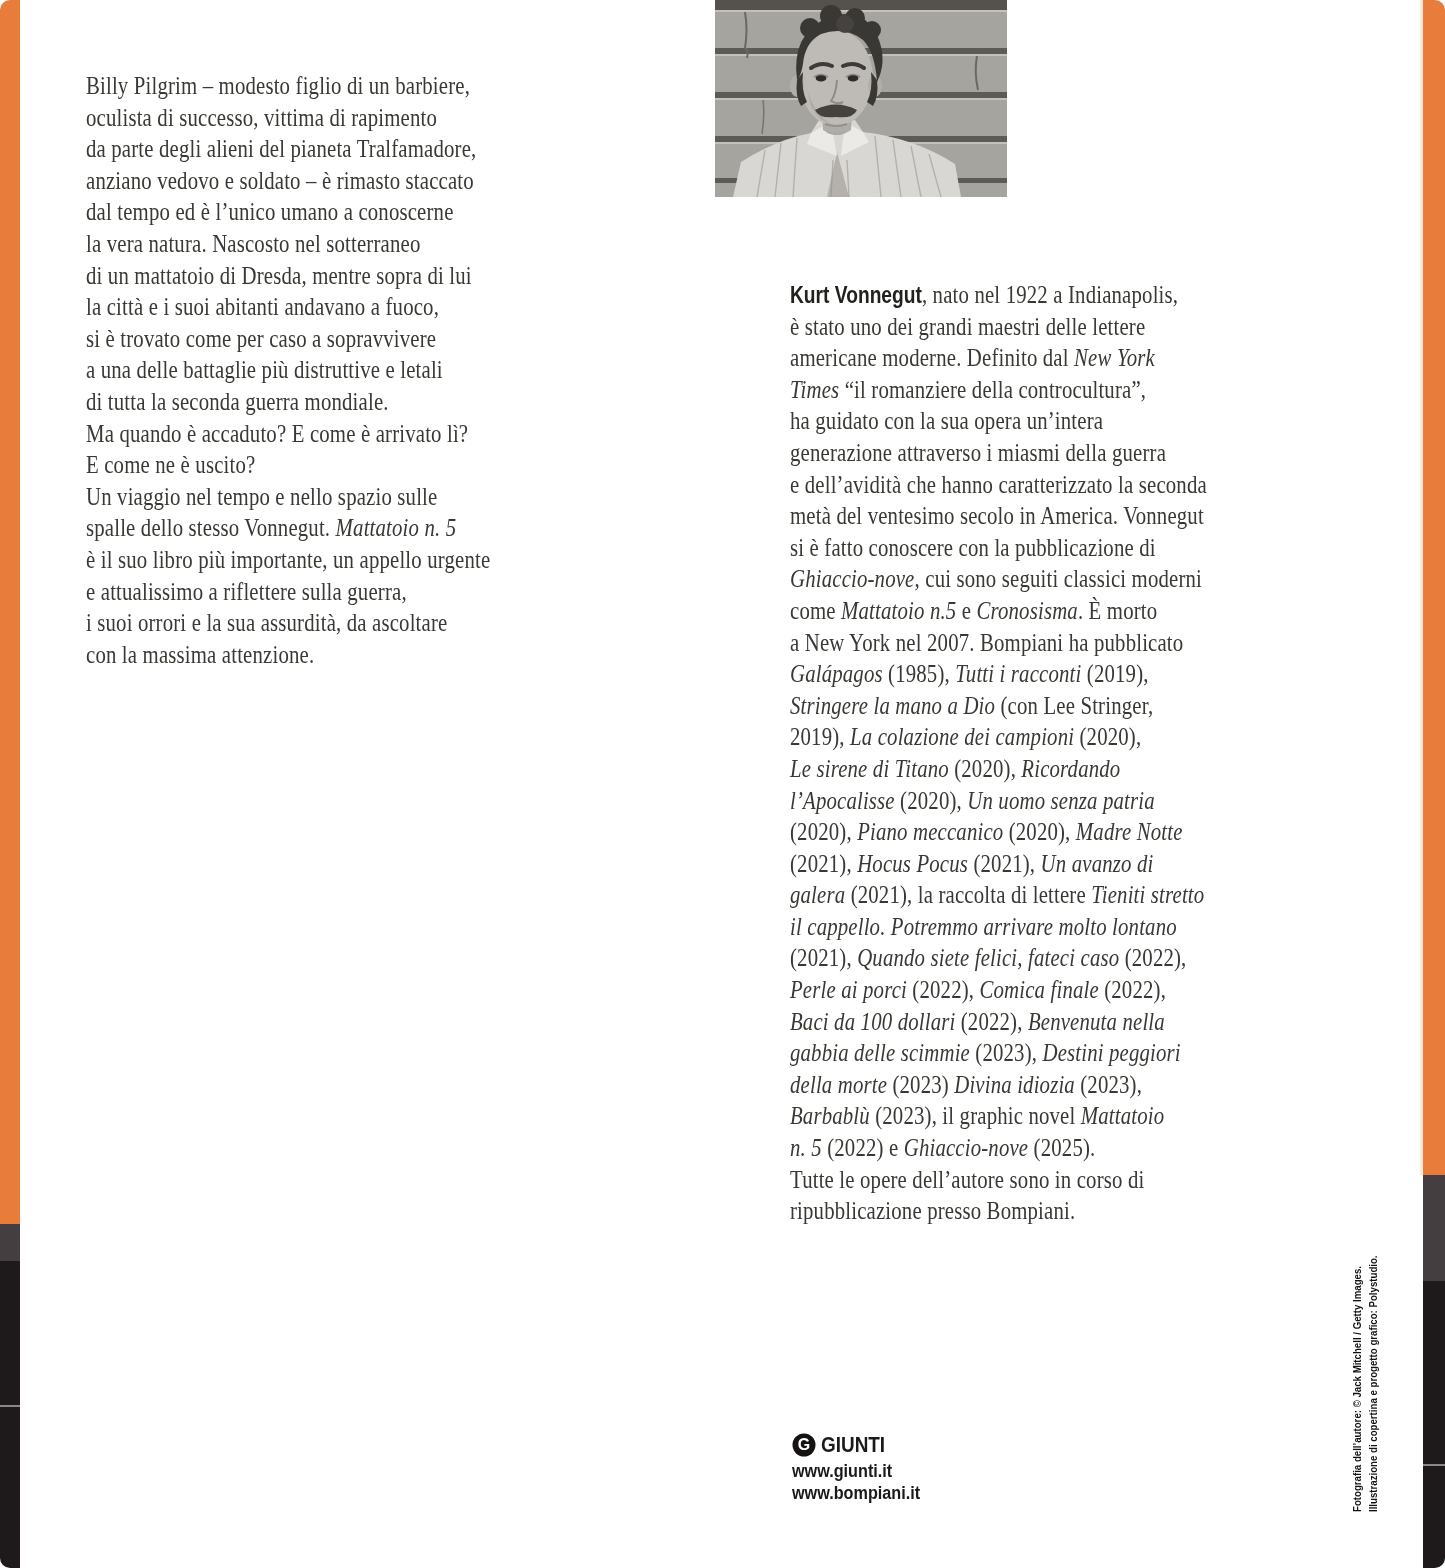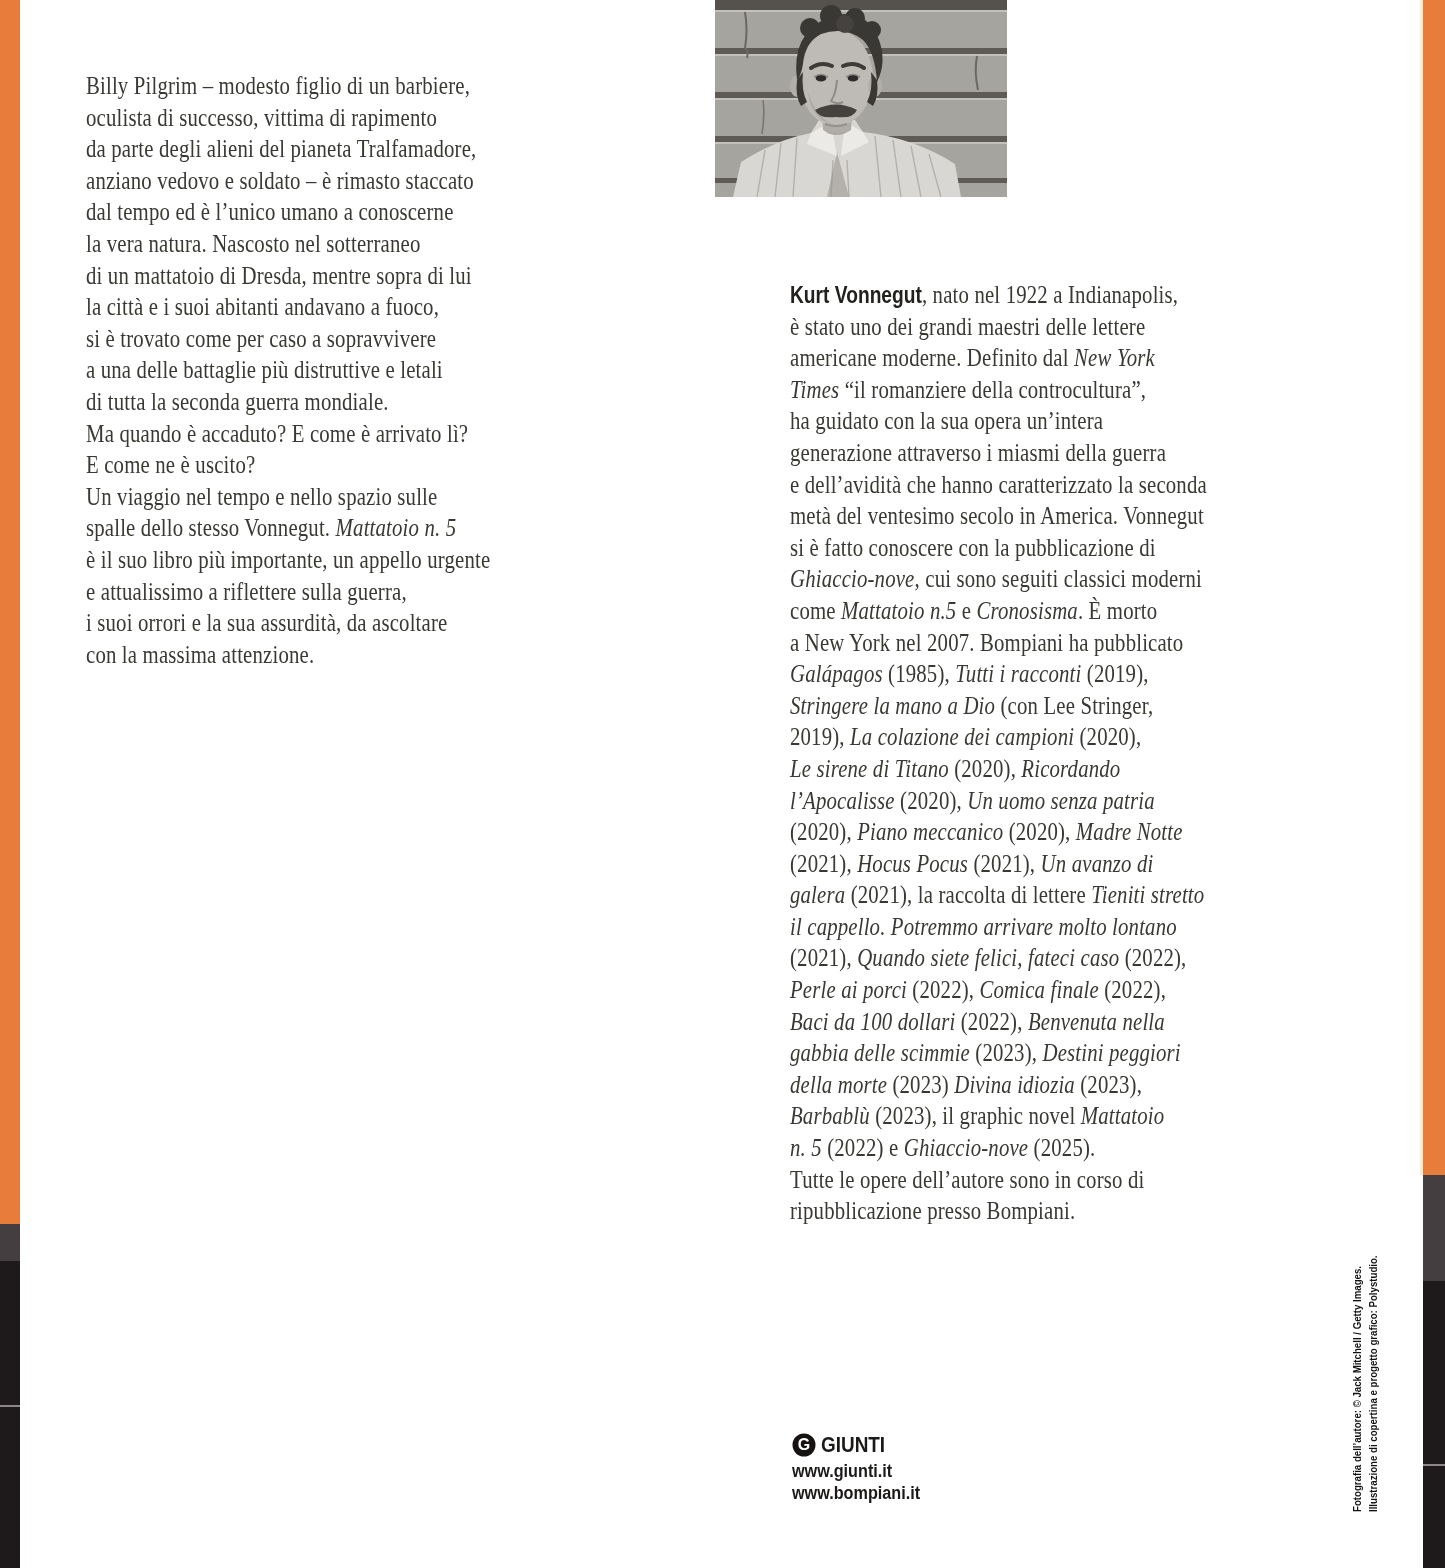--- a/index.html
+++ b/index.html
@@ -1,20 +1,20 @@
 <!DOCTYPE html>
 <html><head>
 <meta charset="utf-8">
 <style>
   html,body{margin:0;padding:0;}
   body{
     width:1445px;height:1568px;position:relative;background:#ffffff;
     font-family:"Liberation Serif", serif;overflow:hidden;
   }
-  .page{position:absolute;inset:0;background:#ffffff;overflow:hidden;}
+  .page{position:absolute;inset:0;background:#ffffff;overflow:hidden;border-radius:10px;}
 
   
   .e{position:absolute;}
   #elO{left:0;top:0;width:20px;height:1224px;}
   #elG{left:0;top:1224px;width:20px;height:37px;}
   #elB1{left:0;top:1261px;width:20px;height:144px;}
   #elD{left:0;top:1405px;width:20px;height:2px;}
   #elB2{left:0;top:1407px;width:20px;height:161px;}
   #erC{right:22px;top:0;width:3px;height:1175px;}
   #erO{right:0;top:0;width:22px;height:1175px;}

